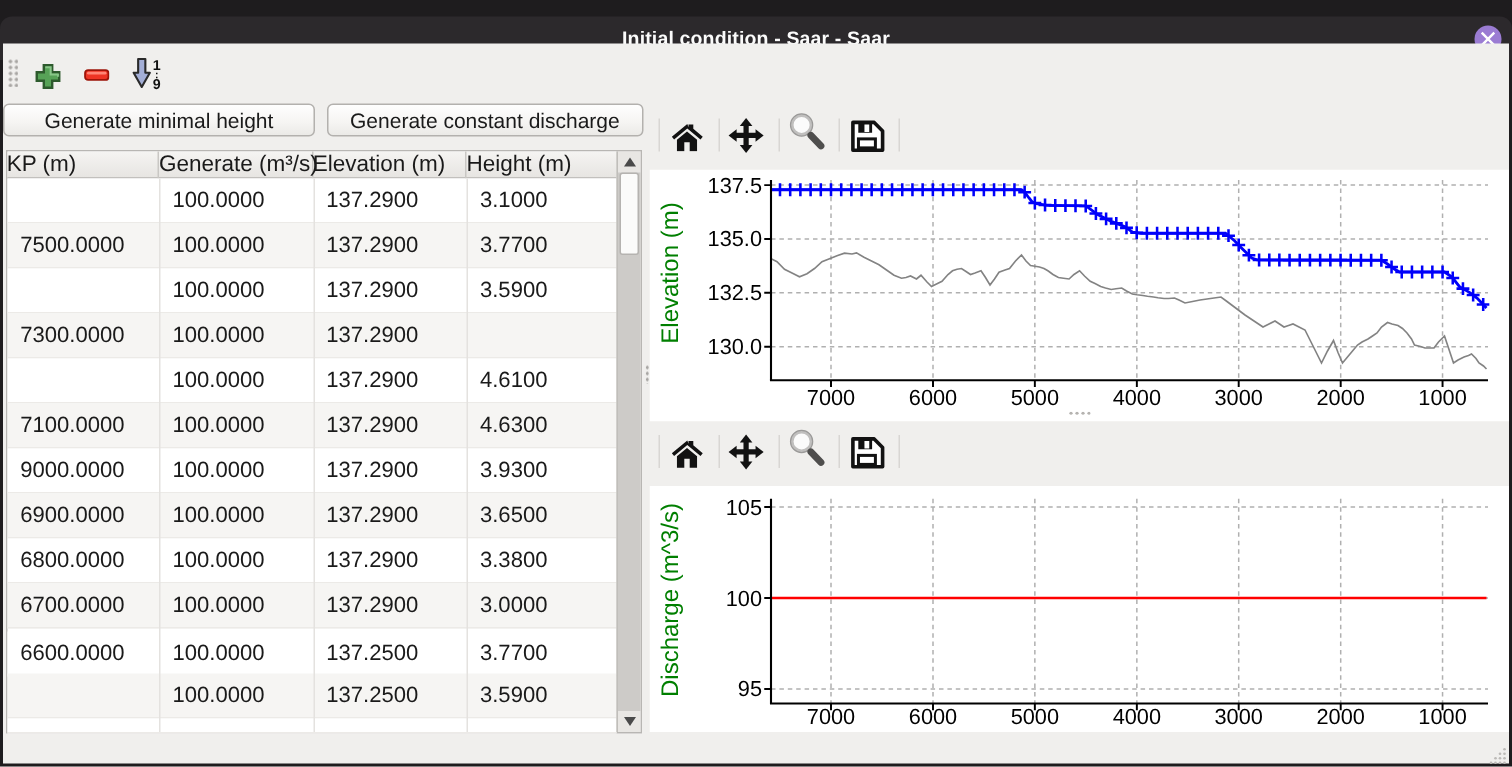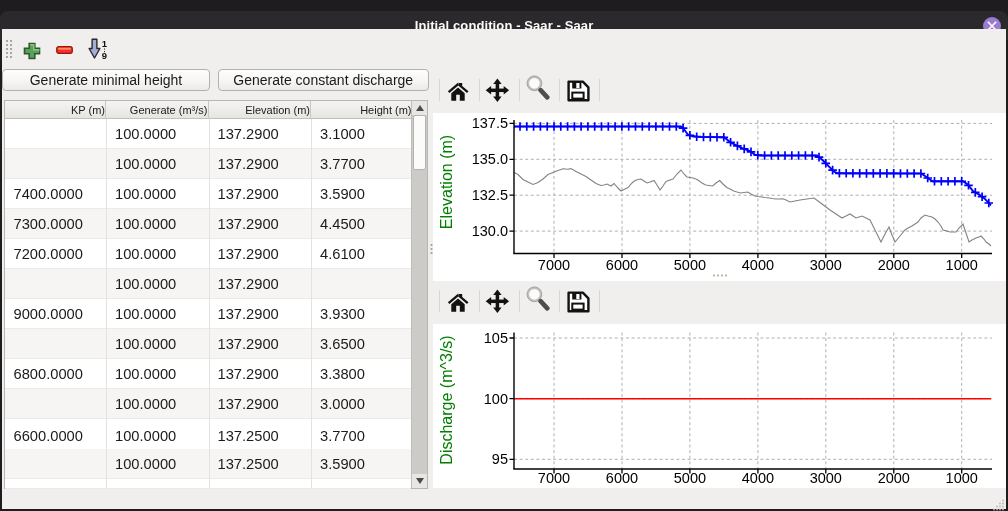--- a/index.html
+++ b/index.html
@@ -19,22 +19,22 @@
 .tbico { position:absolute; }
 
 .gbtn { position:absolute; top:40px; height:21.5px; background:linear-gradient(#fefefe,#f5f4f2 60%,#ebeae7);
   border:1px solid #b3b1ae; border-radius:4px; font-size:14px; color:#1a1a1a;
   display:flex; align-items:center; justify-content:center; }
 
 #tbl { position:absolute; left:1.5px; top:70.5px; width:424.5px; height:389px; background:#ffffff;
   border:1px solid #b8b6b3; }
 #tbl .thead { position:absolute; left:0; top:0; width:406.5px; height:18.5px;
   background:linear-gradient(#f5f4f2,#e7e5e2); border-bottom:1px solid #c2c0bd; }
-#tbl .th { position:absolute; top:0; height:18.5px; line-height:18.5px; text-align:right;
-  font-size:11px; color:#1a1a1a; border-right:1px solid #c9c7c4; white-space:nowrap; }
+#tbl .th { position:absolute; top:0; height:18.5px; line-height:18.5px; text-align:left;
+  font-size:15px; color:#1a1a1a; border-right:1px solid #c9c7c4; white-space:nowrap; }
 #tbl .row { position:absolute; left:0; width:406.5px; height:30px; background:#ffffff;
   border-bottom:1px solid #eceae7; }
 #tbl .row.odd { background:#f6f5f3; }
 #tbl .td { position:absolute; top:0; height:29px; line-height:31px; padding-left:9px;
   font-size:14.7px; color:#1a1a1a; overflow:hidden; }
 .colsep { position:absolute; top:18.5px; bottom:0; width:1px; background:#e4e2df; }
 
 #sbar { position:absolute; right:0; top:0; width:16px; height:387px; background:#cdcbc8;
   border-left:1px solid #c0beba; }
 .sbtn { position:absolute; left:0; width:15px; height:14px; background:#e8e6e3; }
@@ -92,64 +92,66 @@
 <div class="th" style="left:101.5px;width:102.5px">Generate (m³/s)</div>
 <div class="th" style="left:204px;width:102.5px">Elevation (m)</div>
 <div class="th" style="left:306.5px;width:101.5px">Height (m)</div>
 </div>
 <div class="row" style="top:18.5px">
 <div class="td" style="left:101.5px;width:93.5px">100.0000</div>
 <div class="td" style="left:204px;width:93.5px">137.2900</div>
 <div class="td" style="left:306.5px;width:92.5px">3.1000</div>
 </div>
 <div class="row odd" style="top:48.5px">
+<div class="td" style="left:0px;width:92.5px">7500.0000</div>
 <div class="td" style="left:101.5px;width:93.5px">100.0000</div>
 <div class="td" style="left:204px;width:93.5px">137.2900</div>
 <div class="td" style="left:306.5px;width:92.5px">3.7700</div>
 </div>
 <div class="row" style="top:78.5px">
-<div class="td" style="left:0px;width:92.5px">7400.0000</div>
 <div class="td" style="left:101.5px;width:93.5px">100.0000</div>
 <div class="td" style="left:204px;width:93.5px">137.2900</div>
 <div class="td" style="left:306.5px;width:92.5px">3.5900</div>
 </div>
 <div class="row odd" style="top:108.5px">
 <div class="td" style="left:0px;width:92.5px">7300.0000</div>
 <div class="td" style="left:101.5px;width:93.5px">100.0000</div>
 <div class="td" style="left:204px;width:93.5px">137.2900</div>
-<div class="td" style="left:306.5px;width:92.5px">4.4500</div>
 </div>
 <div class="row" style="top:138.5px">
-<div class="td" style="left:0px;width:92.5px">7200.0000</div>
 <div class="td" style="left:101.5px;width:93.5px">100.0000</div>
 <div class="td" style="left:204px;width:93.5px">137.2900</div>
 <div class="td" style="left:306.5px;width:92.5px">4.6100</div>
 </div>
 <div class="row odd" style="top:168.5px">
-<div class="td" style="left:101.5px;width:93.5px">100.0000</div>
-<div class="td" style="left:204px;width:93.5px">137.2900</div>
+<div class="td" style="left:0px;width:92.5px">7100.0000</div>
+<div class="td" style="left:101.5px;width:93.5px">100.0000</div>
+<div class="td" style="left:204px;width:93.5px">137.2900</div>
+<div class="td" style="left:306.5px;width:92.5px">4.6300</div>
 </div>
 <div class="row" style="top:198.5px">
 <div class="td" style="left:0px;width:92.5px">9000.0000</div>
 <div class="td" style="left:101.5px;width:93.5px">100.0000</div>
 <div class="td" style="left:204px;width:93.5px">137.2900</div>
 <div class="td" style="left:306.5px;width:92.5px">3.9300</div>
 </div>
 <div class="row odd" style="top:228.5px">
+<div class="td" style="left:0px;width:92.5px">6900.0000</div>
 <div class="td" style="left:101.5px;width:93.5px">100.0000</div>
 <div class="td" style="left:204px;width:93.5px">137.2900</div>
 <div class="td" style="left:306.5px;width:92.5px">3.6500</div>
 </div>
 <div class="row" style="top:258.5px">
 <div class="td" style="left:0px;width:92.5px">6800.0000</div>
 <div class="td" style="left:101.5px;width:93.5px">100.0000</div>
 <div class="td" style="left:204px;width:93.5px">137.2900</div>
 <div class="td" style="left:306.5px;width:92.5px">3.3800</div>
 </div>
 <div class="row odd" style="top:288.5px">
+<div class="td" style="left:0px;width:92.5px">6700.0000</div>
 <div class="td" style="left:101.5px;width:93.5px">100.0000</div>
 <div class="td" style="left:204px;width:93.5px">137.2900</div>
 <div class="td" style="left:306.5px;width:92.5px">3.0000</div>
 </div>
 <div class="row" style="top:320px">
 <div class="td" style="left:0px;width:92.5px">6600.0000</div>
 <div class="td" style="left:101.5px;width:93.5px">100.0000</div>
 <div class="td" style="left:204px;width:93.5px">137.2500</div>
 <div class="td" style="left:306.5px;width:92.5px">3.7700</div>
 </div>

